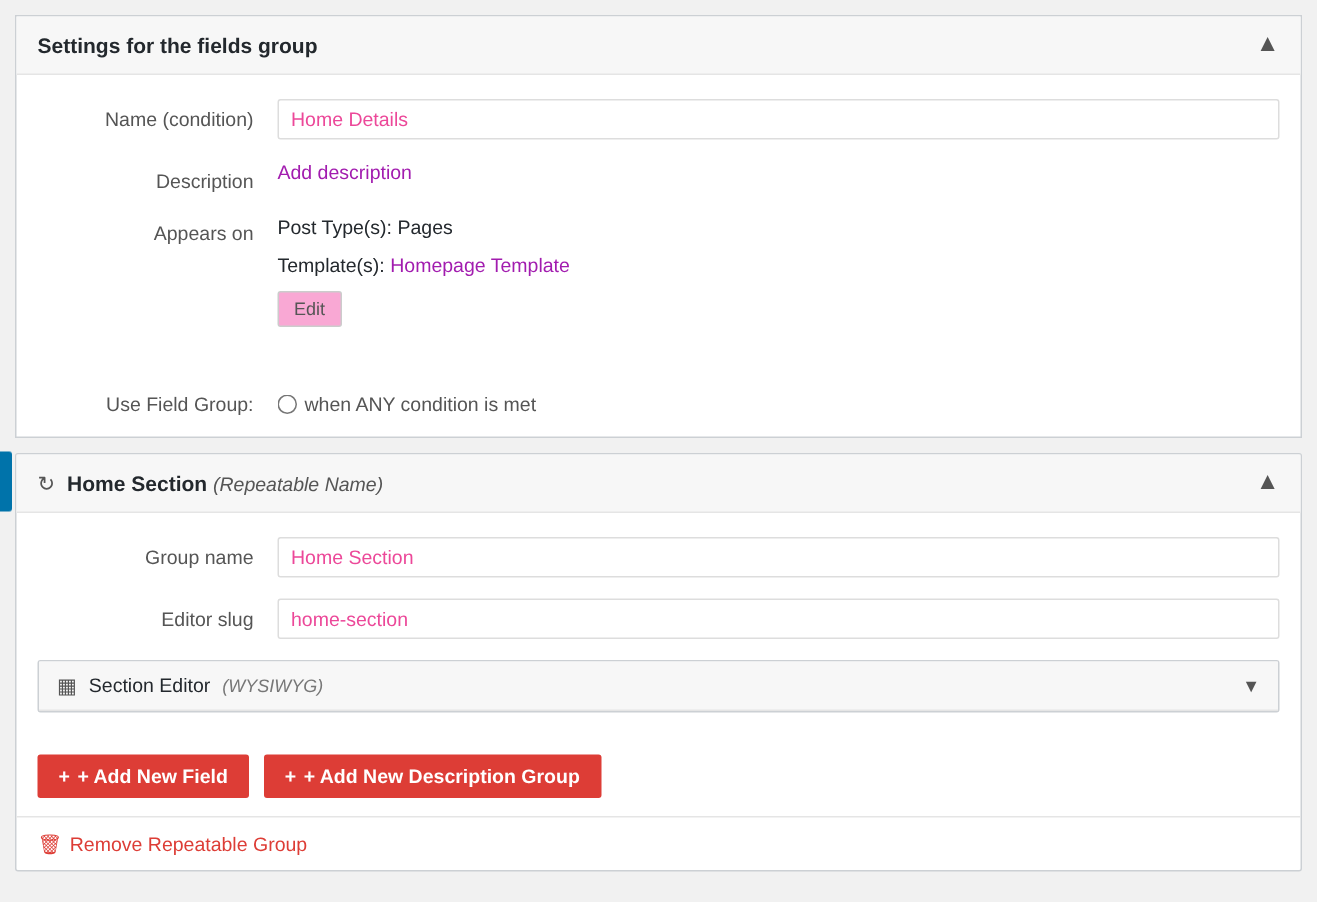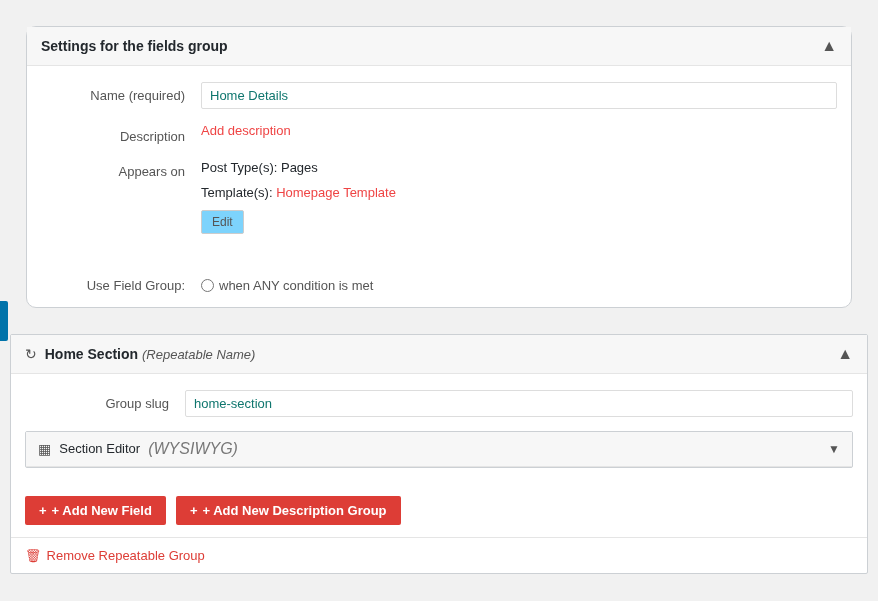--- a/index.html
+++ b/index.html
@@ -8,22 +8,22 @@
       font-size: 13px;
       background: #f1f1f1;
       color: #333;
       width: 878px;
       min-height: 601px;
     }
 
     .panel {
       background: #fff;
       border: 1px solid #ccd0d4;
-      margin: 26px;
-      border-radius: 10px;
+      margin: 10px;
+      border-radius: 0;
     }
 
     .panel-header {
       display: flex;
       align-items: center;
       justify-content: space-between;
       padding: 10px 14px;
       border-bottom: 1px solid #e5e5e5;
       background: #f7f7f7;
     }
@@ -57,45 +57,45 @@
     .form-control {
       flex: 1;
     }
 
     .text-input {
       width: 100%;
       padding: 5px 8px;
       border: 1px solid #ddd;
       border-radius: 2px;
       font-size: 13px;
-      color: #0f766e;
+      color: #ec4899;
       outline: none;
     }
 
     .link-blue {
-      color: #ef4444;
+      color: #a21caf;
       text-decoration: none;
       cursor: pointer;
     }
 
     .appears-on-text {
       font-size: 13px;
       color: #23282d;
       line-height: 1.6;
     }
 
     .appears-on-text strong {
       font-weight: normal;
     }
 
     .btn-edit {
       display: inline-block;
       padding: 4px 10px;
       border: 1px solid #ccc;
-      background: #7dd3fc;
+      background: #f9a8d4;
       color: #555;
       cursor: pointer;
       border-radius: 2px;
       font-size: 12px;
       margin-top: 6px;
     }
 
     .radio-group {
       display: flex;
       align-items: flex-start;
@@ -208,21 +208,21 @@
     }
 
     .grid-icon {
       font-size: 14px;
       color: #555;
     }
 
     .wysiwyg-label {
       font-style: italic;
       color: #777;
-      font-size: 16px;
+      font-size: 12px;
     }
 
     .dropdown-icon {
       color: #555;
       font-size: 12px;
       cursor: pointer;
     }
 
     
     .btn-area {
@@ -279,21 +279,21 @@
 
 <div class="panel">
   <div class="panel-header">
     <span class="panel-header-title">Settings for the fields group</span>
     <span class="chevron-icon">▲</span>
   </div>
 
   <div class="panel-body">
 
     <div class="form-row">
-      <div class="form-label">Name (required)</div>
+      <div class="form-label">Name (condition)</div>
       <div class="form-control">
         <input type="text" class="text-input" value="Home Details" style="">
       </div>
     </div>
 
     <div class="form-row">
       <div class="form-label">Description</div>
       <div class="form-control">
         <a class="link-blue">Add description</a>
       </div>
@@ -333,23 +333,29 @@
       <span class="panel2-title">
         <span>Home Section</span>
         <span class="repeatable-label">(Repeatable Name)</span>
       </span>
     </div>
     <span class="chevron-icon">▲</span>
   </div>
 
   <div class="panel2-body">
 
-
-    <div class="form-row">
-      <div class="form-label">Group slug</div>
+    <div class="form-row">
+      <div class="form-label">Group name</div>
+      <div class="form-control">
+        <input type="text" class="text-input" value="Home Section" style="">
+      </div>
+    </div>
+
+    <div class="form-row">
+      <div class="form-label">Editor slug</div>
       <div class="form-control">
         <input type="text" class="text-input" value="home-section" style="">
       </div>
     </div>
 
     <div class="sub-panel">
       <div class="sub-panel-header">
         <div class="sub-panel-title">
           <span class="grid-icon">▦</span>
           <span>Section Editor</span>

